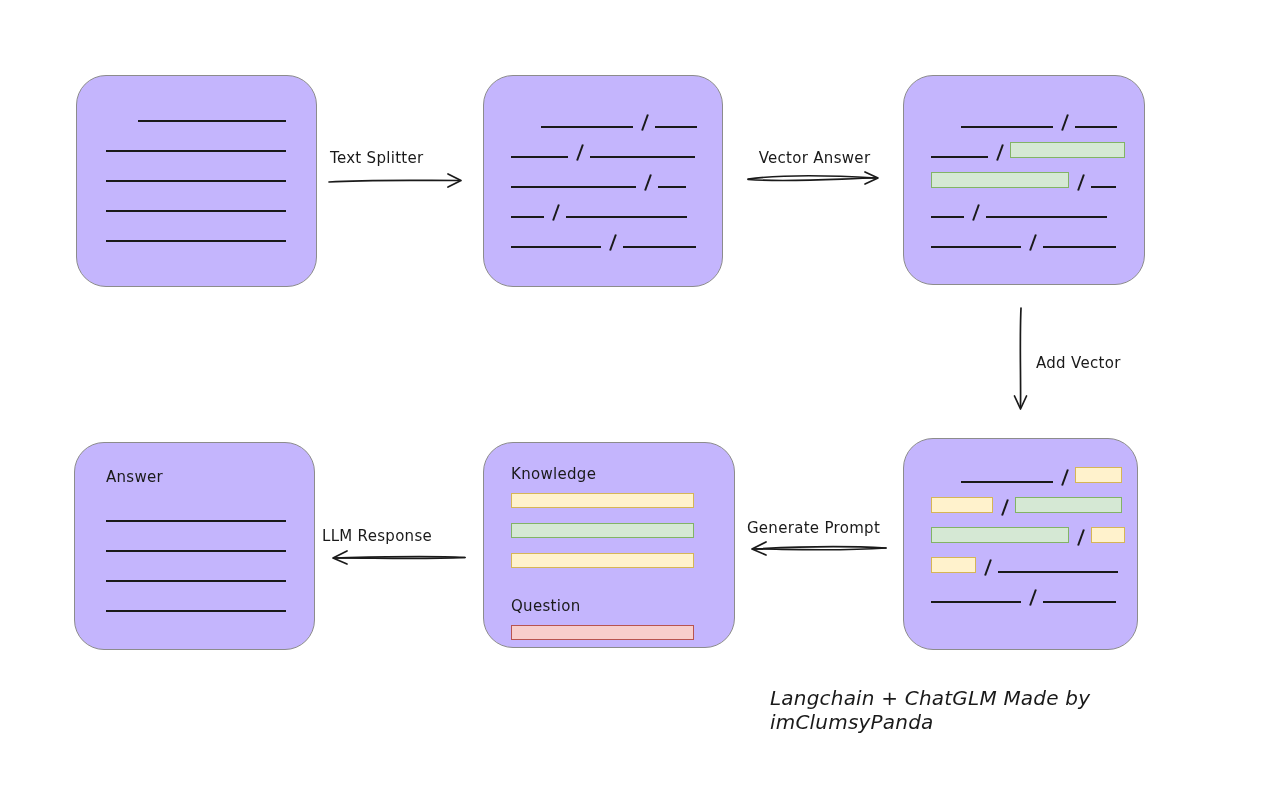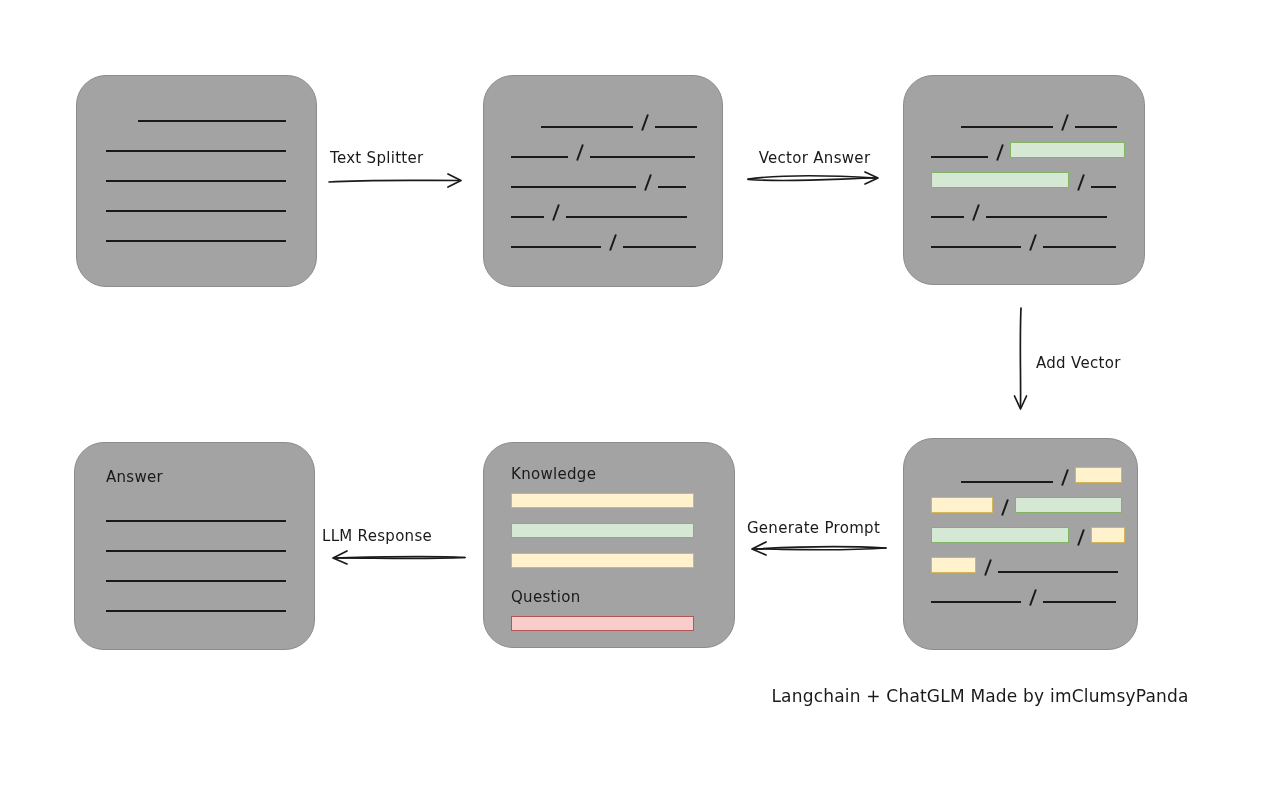--- a/index.html
+++ b/index.html
@@ -1,21 +1,21 @@
 <!DOCTYPE html>
 <html><head>
 <meta charset="utf-8">
 <style>
   html,body { margin:0; padding:0; background:#ffffff; }
   .canvas {
     position:relative; width:1262px; height:792px; background:#ffffff;
     font-family:"DejaVu Sans", sans-serif; color:#1a1a1a; overflow:hidden;
   }
   .node {
-    position:absolute; background:#a3a3a3; border:1px solid #8c8c8c;
+    position:absolute; background:#c4b5fd; border:1px solid #8c8c8c;
     border-radius:30px; box-sizing:border-box;
   }
   #box-document        { left:76px;  top:75px;  width:241px; height:212px; }
   #box-chunks          { left:483px; top:75px;  width:240px; height:212px; }
   #box-matched-chunks  { left:903px; top:75px;  width:242px; height:210px; }
   #box-context-chunks  { left:903px; top:438px; width:235px; height:212px; }
   #box-prompt          { left:483px; top:442px; width:252px; height:206px; }
   #box-answer          { left:74px;  top:442px; width:241px; height:208px; }
 
   .rows { display:flex; flex-direction:column; gap:10px; }
@@ -28,21 +28,21 @@
     background:#1a1a1a; transform:rotate(20deg);
   }
   .seg-chunk { height:16px; box-sizing:border-box; border:1.5px solid; }
 
   .node-label { font-size:15px; letter-spacing:0.3px; }
   .bar { width:183px; height:15px; box-sizing:border-box; border:1.5px solid; margin-top:15px; }
   .bar:first-child { margin-top:10px; }
 
   .arrow-svg { position:absolute; overflow:visible; }
   .arrow-label { position:absolute; font-size:15px; letter-spacing:0.3px; white-space:nowrap; }
-  .caption { position:absolute; font-size:17px; letter-spacing:0.2px; text-align:center; }
+  .caption { position:absolute; font-size:20px; letter-spacing:0.2px; text-align:left;font-style:italic; }
 </style>
 </head>
 <body>
 
 <div class="canvas">
 
   <div class="node" id="box-document">
     <div class="rows" style="padding:26px 0 0 29px;">
         <div class="seg-row">
           <div class="seg-indent" style="width: 32px;"></div>
@@ -157,21 +157,21 @@
   </div>
 
   <div class="node" id="box-prompt">
     <div style="padding:22px 0 0 27px;">
       <div class="node-label">Knowledge</div>
       <div>
           <div class="bar" style="background: rgb(255, 242, 204); border-color: rgb(214, 182, 86);"></div>
           <div class="bar" style="background: rgb(213, 232, 212); border-color: rgb(130, 179, 102);"></div>
           <div class="bar" style="background: rgb(255, 242, 204); border-color: rgb(214, 182, 86);"></div>
         </div>
-      <div class="node-label" style="margin-top:20px;">Question</div>
+      <div class="node-label" style="margin-top:29px;">Question</div>
       <div>
           <div class="bar" style="background: rgb(248, 206, 204); border-color: rgb(184, 84, 80);"></div>
         </div>
     </div>
   </div>
 
   <div class="node" id="box-answer">
     <div class="node-label" style="padding:25px 0 0 31px;">Answer</div>
     <div class="rows" style="padding:16px 0 0 31px;">
         <div class="seg-row">

